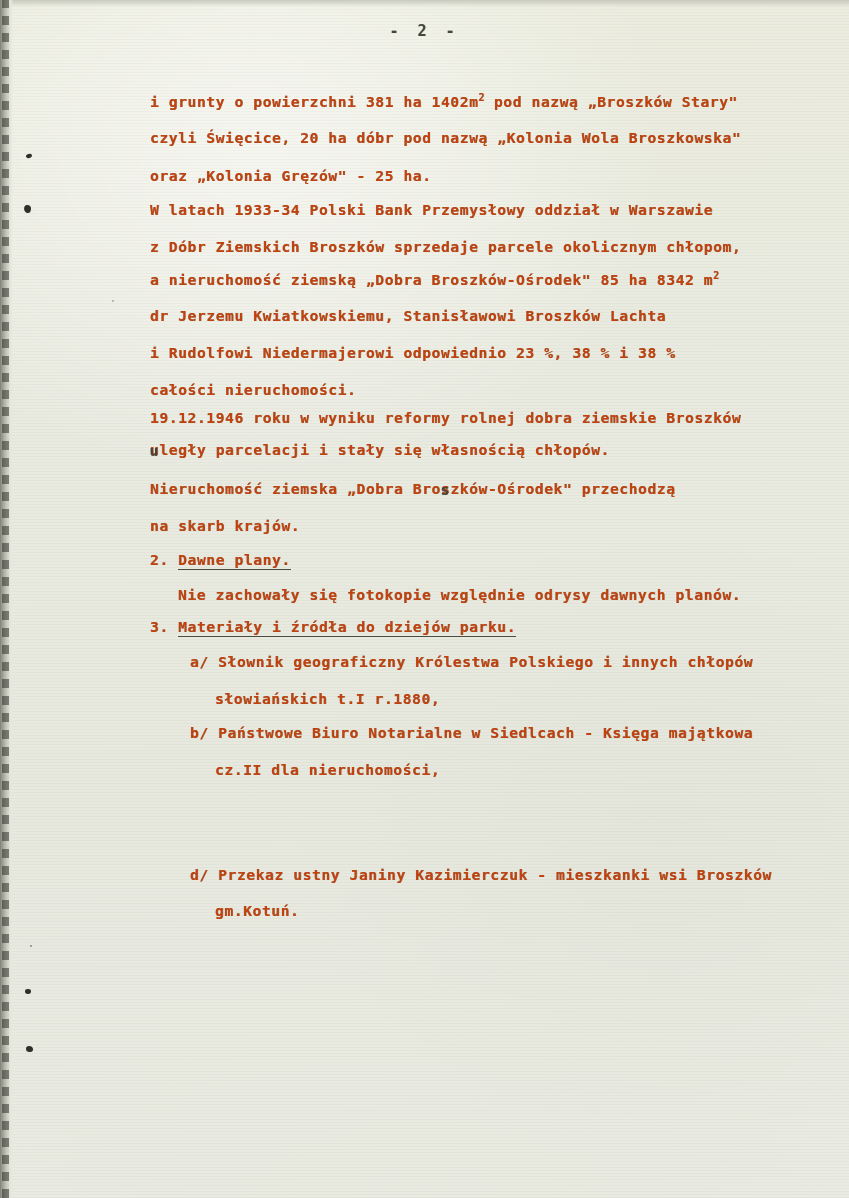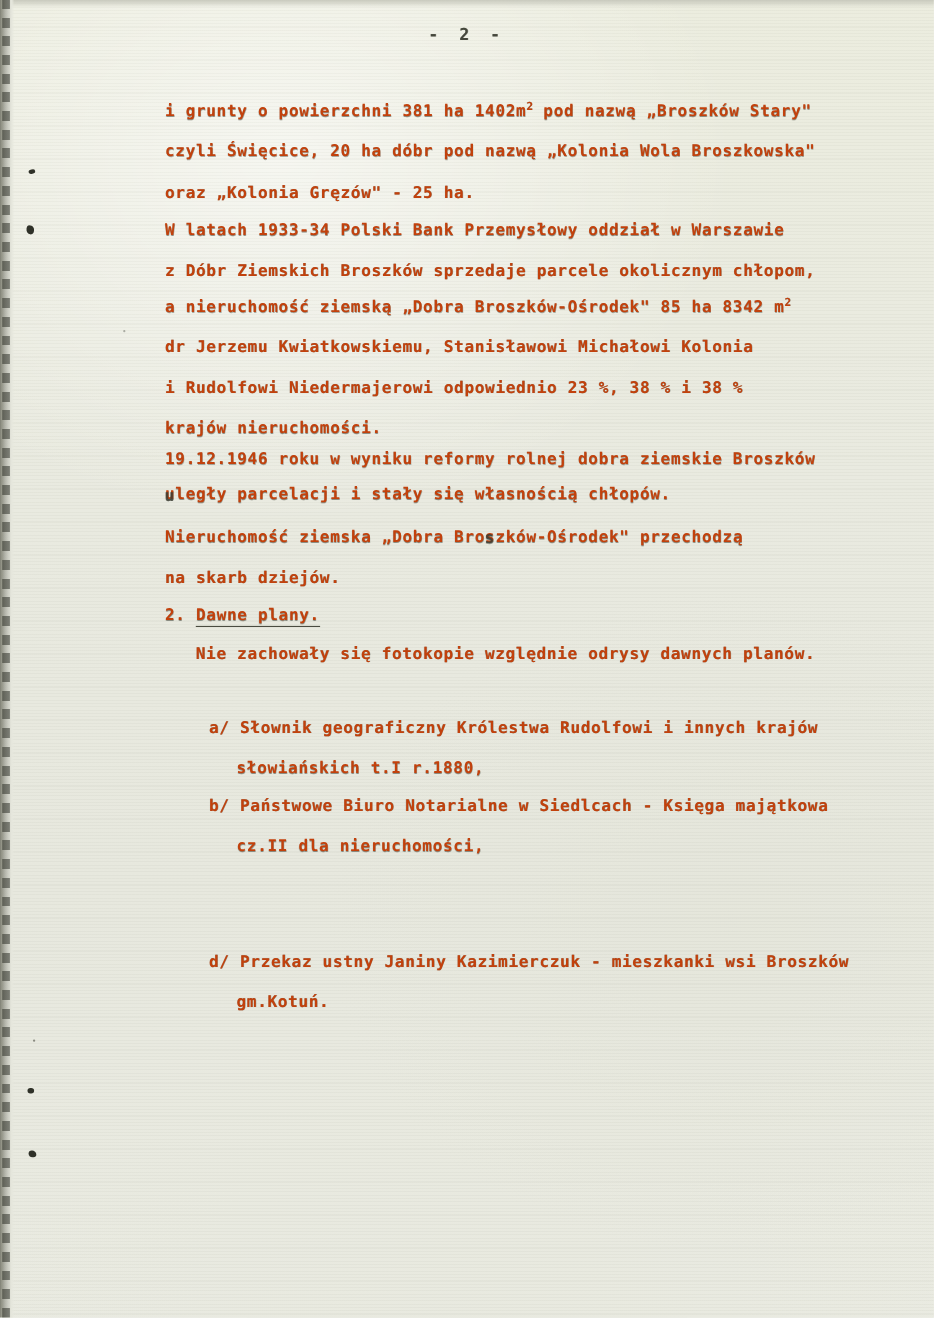--- a/index.html
+++ b/index.html
@@ -178,38 +178,39 @@
     <div class="line" style="left:150px; top:93px;"><span>i grunty o powierzchni 381 ha 1402m</span><span class="sup">2</span><span> pod nazwą „Broszków Stary"</span></div>
 
     <div class="line" style="left:150px; top:131px;">czyli Święcice, 20 ha dóbr pod nazwą „Kolonia Wola Broszkowska"</div>
     <div class="line" style="left:150px; top:169px;">oraz „Kolonia Gręzów" - 25 ha.</div>
 
     <div class="line" style="left:150px; top:203px;">W latach 1933-34 Polski Bank Przemysłowy oddział w Warszawie</div>
     <div class="line" style="left:150px; top:240px;">z Dóbr Ziemskich Broszków sprzedaje parcele okolicznym chłopom,</div>
 
     <div class="line" style="left:150px; top:271px;text-align:right;"><span>a nieruchomość ziemską „Dobra Broszków-Ośrodek" 85 ha 8342 m</span><span class="sup">2</span></div>
 
-    <div class="line" style="left:150px; top:309px;">dr Jerzemu Kwiatkowskiemu, Stanisławowi Michałowi Kolonia</div>
+    <div class="line" style="left:150px; top:309px;">dr Jerzemu Kwiatkowskiemu, Stanisławowi Broszków Lachta</div>
     <div class="line" style="left:150px; top:346px;">i Rudolfowi Niedermajerowi odpowiednio 23 %, 38 % i 38 %</div>
-    <div class="line" style="left:150px; top:383px;">krajów nieruchomości.</div>
+    <div class="line" style="left:150px; top:383px;">całości nieruchomości.</div>
 
     <div class="line" style="left:150px; top:411px;">19.12.1946 roku w wyniku reformy rolnej dobra ziemskie Broszków</div>
 
     <div class="line" style="left:150px; top:443px;"><span class="overstrike" data-over="u">u</span><span>legły parcelacji i stały się własnością chłopów.</span></div>
 
     <div class="line" style="left:150px; top:482px;"><span>Nieruchomość ziemska „Dobra Bro</span><span class="overstrike" data-over="s">s</span><span>zków-Ośrodek" przechodzą</span></div>
 
-    <div class="line" style="left:150px; top:519px;">na skarb dziejów.</div>
+    <div class="line" style="left:150px; top:519px;">na skarb krajów.</div>
 
     <div class="line" style="left:150px; top:553px;"><span>2.</span><span> </span><span class="ul">Dawne plany.</span></div>
 
     <div class="line" style="left:178px; top:588px;">Nie zachowały się fotokopie względnie odrysy dawnych planów.</div>
 
-
-    <div class="line" style="left:190px; top:655px;"><span>a/</span><span> </span><span>Słownik geograficzny Królestwa Rudolfowi i innych krajów</span></div>
+    <div class="line" style="left:150px; top:620px;"><span>3.</span><span> </span><span class="ul">Materiały i źródła do dziejów parku.</span></div>
+
+    <div class="line" style="left:190px; top:655px;"><span>a/</span><span> </span><span>Słownik geograficzny Królestwa Polskiego i innych chłopów</span></div>
     <div class="line" style="left:215px; top:692px;">słowiańskich t.I r.1880,</div>
 
     <div class="line" style="left:190px; top:726px;"><span>b/</span><span> </span><span>Państwowe Biuro Notarialne w Siedlcach - Księga majątkowa</span></div>
     <div class="line" style="left:215px; top:763px;">cz.II dla nieruchomości,</div>
 
 
     <div class="line" style="left:190px; top:868px;text-align:right;"><span>d/</span><span> </span><span>Przekaz ustny Janiny Kazimierczuk - mieszkanki wsi Broszków</span></div>
     <div class="line" style="left:215px; top:904px;">gm.Kotuń.</div>
 
   </div>

